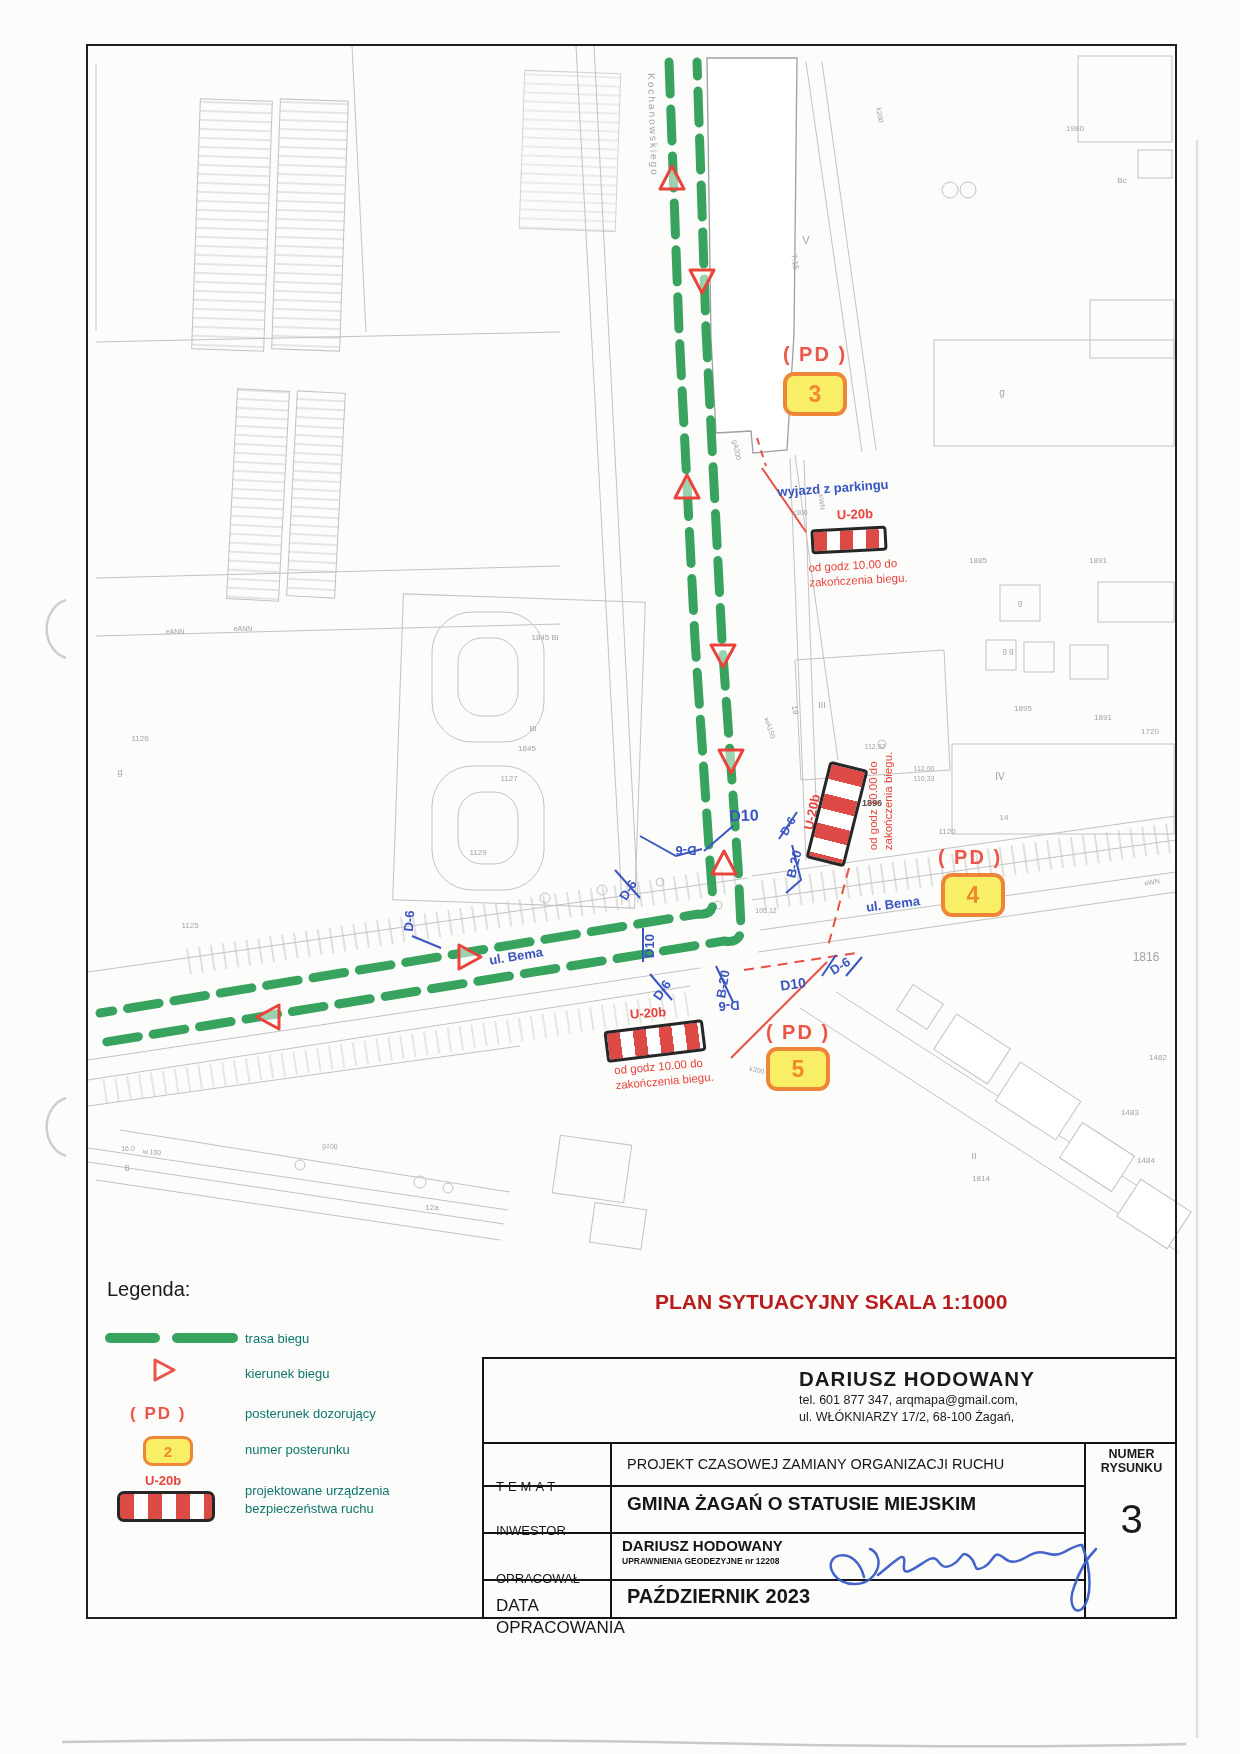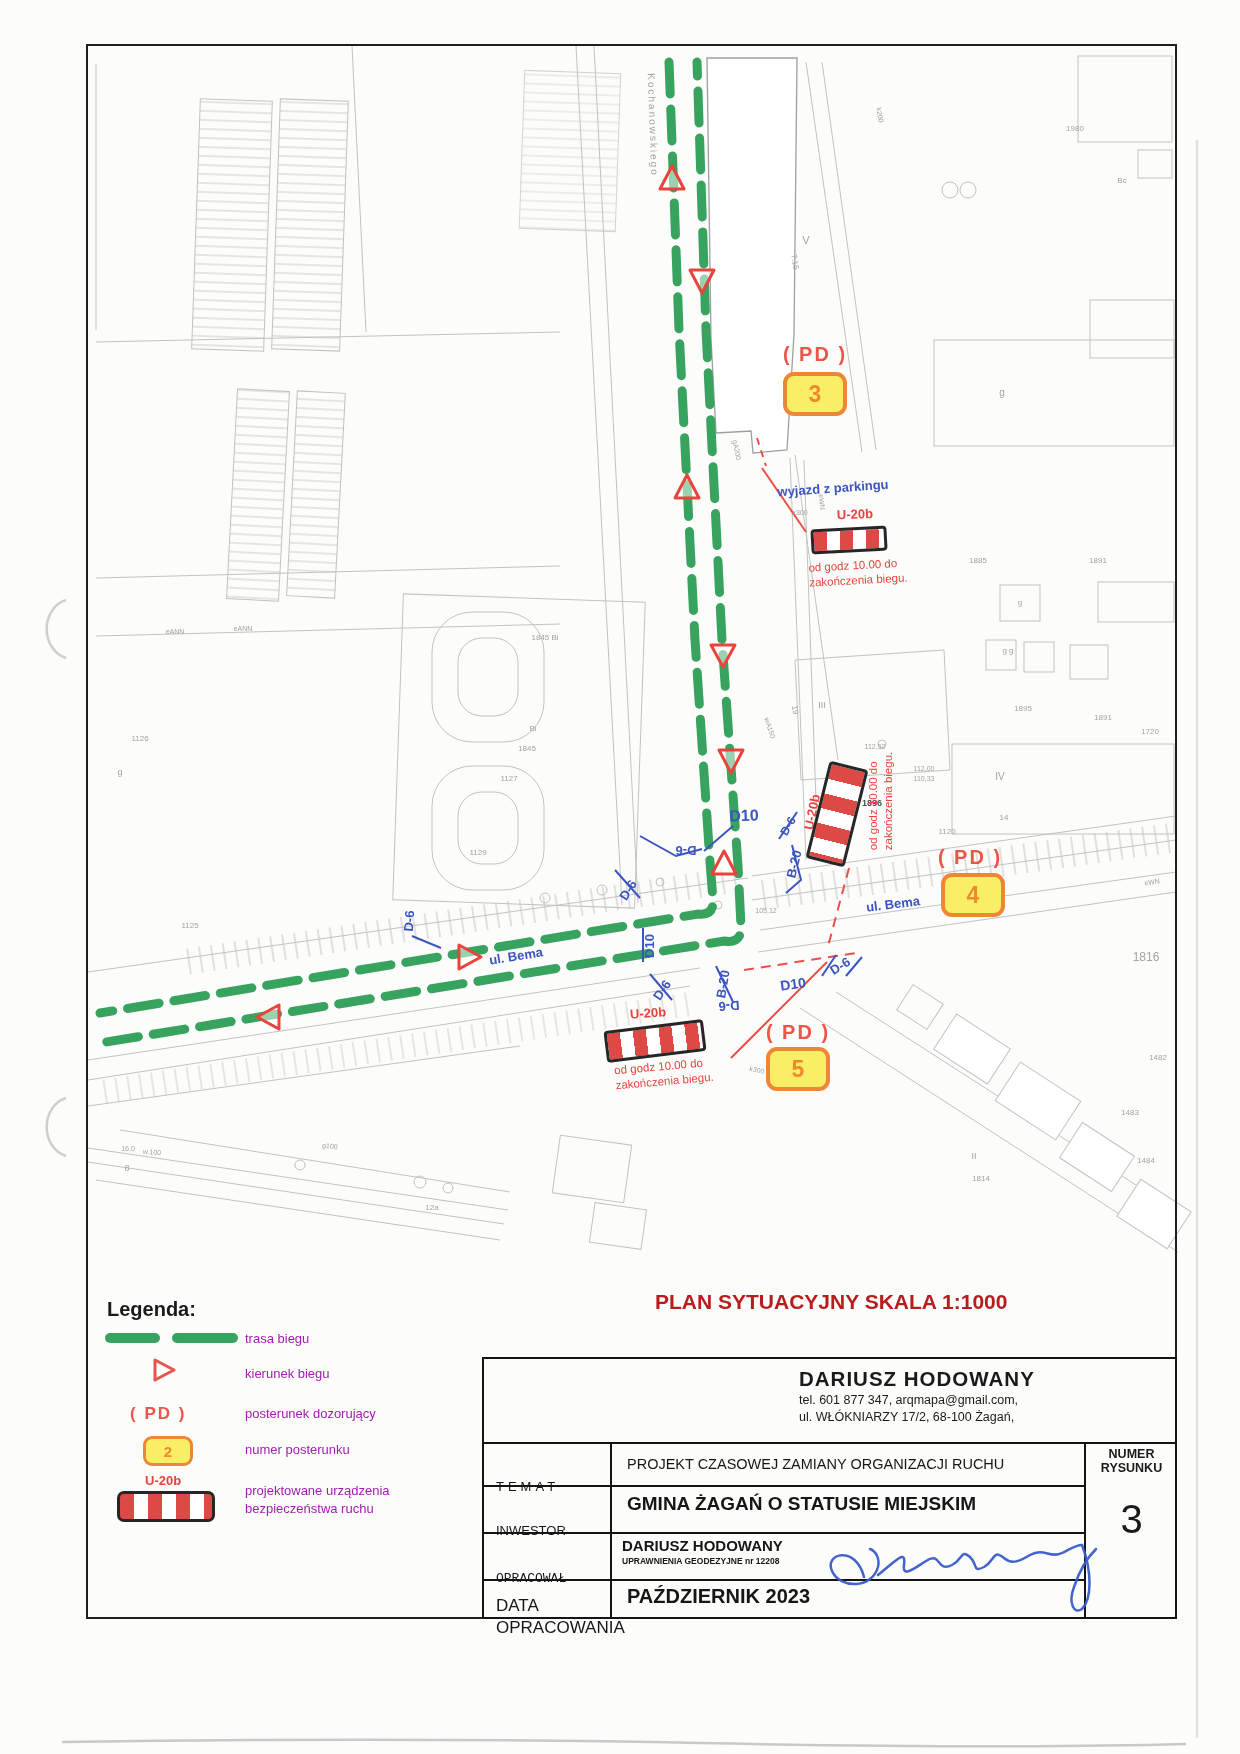--- a/index.html
+++ b/index.html
@@ -17,22 +17,22 @@
   .red-note{position:absolute;color:#e8443c;font-size:11.5px;line-height:1.3;white-space:pre-line;}
   .barrier{position:absolute;border:3px solid #262626;border-radius:4px;box-sizing:border-box;}
   .stripes-v{background:repeating-linear-gradient(90deg,#dd4a45 0 13px,#ffffff 13px 26px);}
   .stripes-h{background:repeating-linear-gradient(180deg,#dd4a45 0 15px,#ffffff 15px 30px);}
   .pd-text{position:absolute;color:#ee5448;font-size:20px;font-weight:bold;letter-spacing:2px;white-space:nowrap;}
   .pd-box{position:absolute;width:64px;height:44px;background:#f8ef67;border:4px solid #ef8637;border-radius:11px;
           color:#ef8a2f;font-size:23px;font-weight:bold;display:flex;align-items:center;justify-content:center;
           box-sizing:border-box;}
   
   .legend{position:absolute;left:100px;top:1276px;width:360px;height:260px;}
-  .legend .lg-title{position:absolute;left:7px;top:2px;font-size:20px;font-weight:bold;margin-top:20px;}
-  .lg-label{position:absolute;left:145px;font-size:13px;color:#a21caf;}
+  .legend .lg-title{position:absolute;left:7px;top:2px;font-size:20px;font-weight:normal;}
+  .lg-label{position:absolute;left:145px;font-size:13px;color:#0f766e;}
   .lg-dash{position:absolute;top:57px;height:10px;background:#38a35f;border-radius:5px;}
   .lg-pd{position:absolute;left:30px;top:128px;color:#ee5448;font-size:17px;font-weight:bold;letter-spacing:2px;}
   .lg-num{position:absolute;left:43px;top:160px;width:50px;height:30px;background:#f8ef67;border:3px solid #ef8637;
           border-radius:9px;color:#ef8a2f;font-size:15px;font-weight:bold;display:flex;align-items:center;justify-content:center;box-sizing:border-box;}
   .lg-u20b{position:absolute;left:45px;top:197px;color:#e8443c;font-size:13px;font-weight:bold;}
   .lg-barrier{position:absolute;left:17px;top:215px;width:98px;height:31px;border:3px solid #262626;border-radius:7px;
           background:repeating-linear-gradient(90deg,#dd4a45 0 14px,#ffffff 14px 28px);box-sizing:border-box;}
   
   .plan-title{position:absolute;left:655px;top:1290px;font-size:21px;font-weight:bold;color:#b91c1c;}
   
@@ -312,21 +312,21 @@
       <div class="ct">tel. 601 877 347,  arqmapa@gmail.com,</div>
       <div class="ct">ul. WŁÓKNIARZY 17/2, 68-100 Żagań,</div>
     </div>
 
     <div class="tb-cell tb-label tb-temat" style="left:12px;top:96px;">TEMAT</div>
     <div class="tb-cell" style="left:143px;top:97px;font-size:14.5px;">PROJEKT CZASOWEJ ZAMIANY ORGANIZACJI RUCHU</div>
 
     <div class="tb-cell tb-label" style="left:12px;top:140px;">INWESTOR</div>
     <div class="tb-cell" style="left:143px;top:134px;font-size:19px;font-weight:bold;">GMINA ŻAGAŃ O STATUSIE MIEJSKIM</div>
 
-    <div class="tb-cell tb-label" style="left:12px;top:188px;font-family:Liberation Mono, monospace;">OPRACOWAŁ</div>
+    <div class="tb-cell tb-label" style="left:12px;top:188px;">OPRACOWAŁ</div>
     <div class="tb-cell" style="left:138px;top:178px;font-size:15px;font-weight:bold;">DARIUSZ HODOWANY</div>
     <div class="tb-cell" style="left:138px;top:197px;font-size:8.5px;font-weight:bold;">UPRAWNIENIA GEODEZYJNE nr 12208</div>
 
     <div class="tb-cell tb-label" style="left:12px;top:212px;width:108px;font-size:17px;line-height:1.3;">DATA OPRACOWANIA</div>
     <div class="tb-cell" style="left:143px;top:226px;font-size:20px;font-weight:bold;">PAŹDZIERNIK 2023</div>
 
     <div class="tb-numhdr">NUMER RYSUNKU</div>
     <div class="tb-numval">3</div>
   </div>
 

